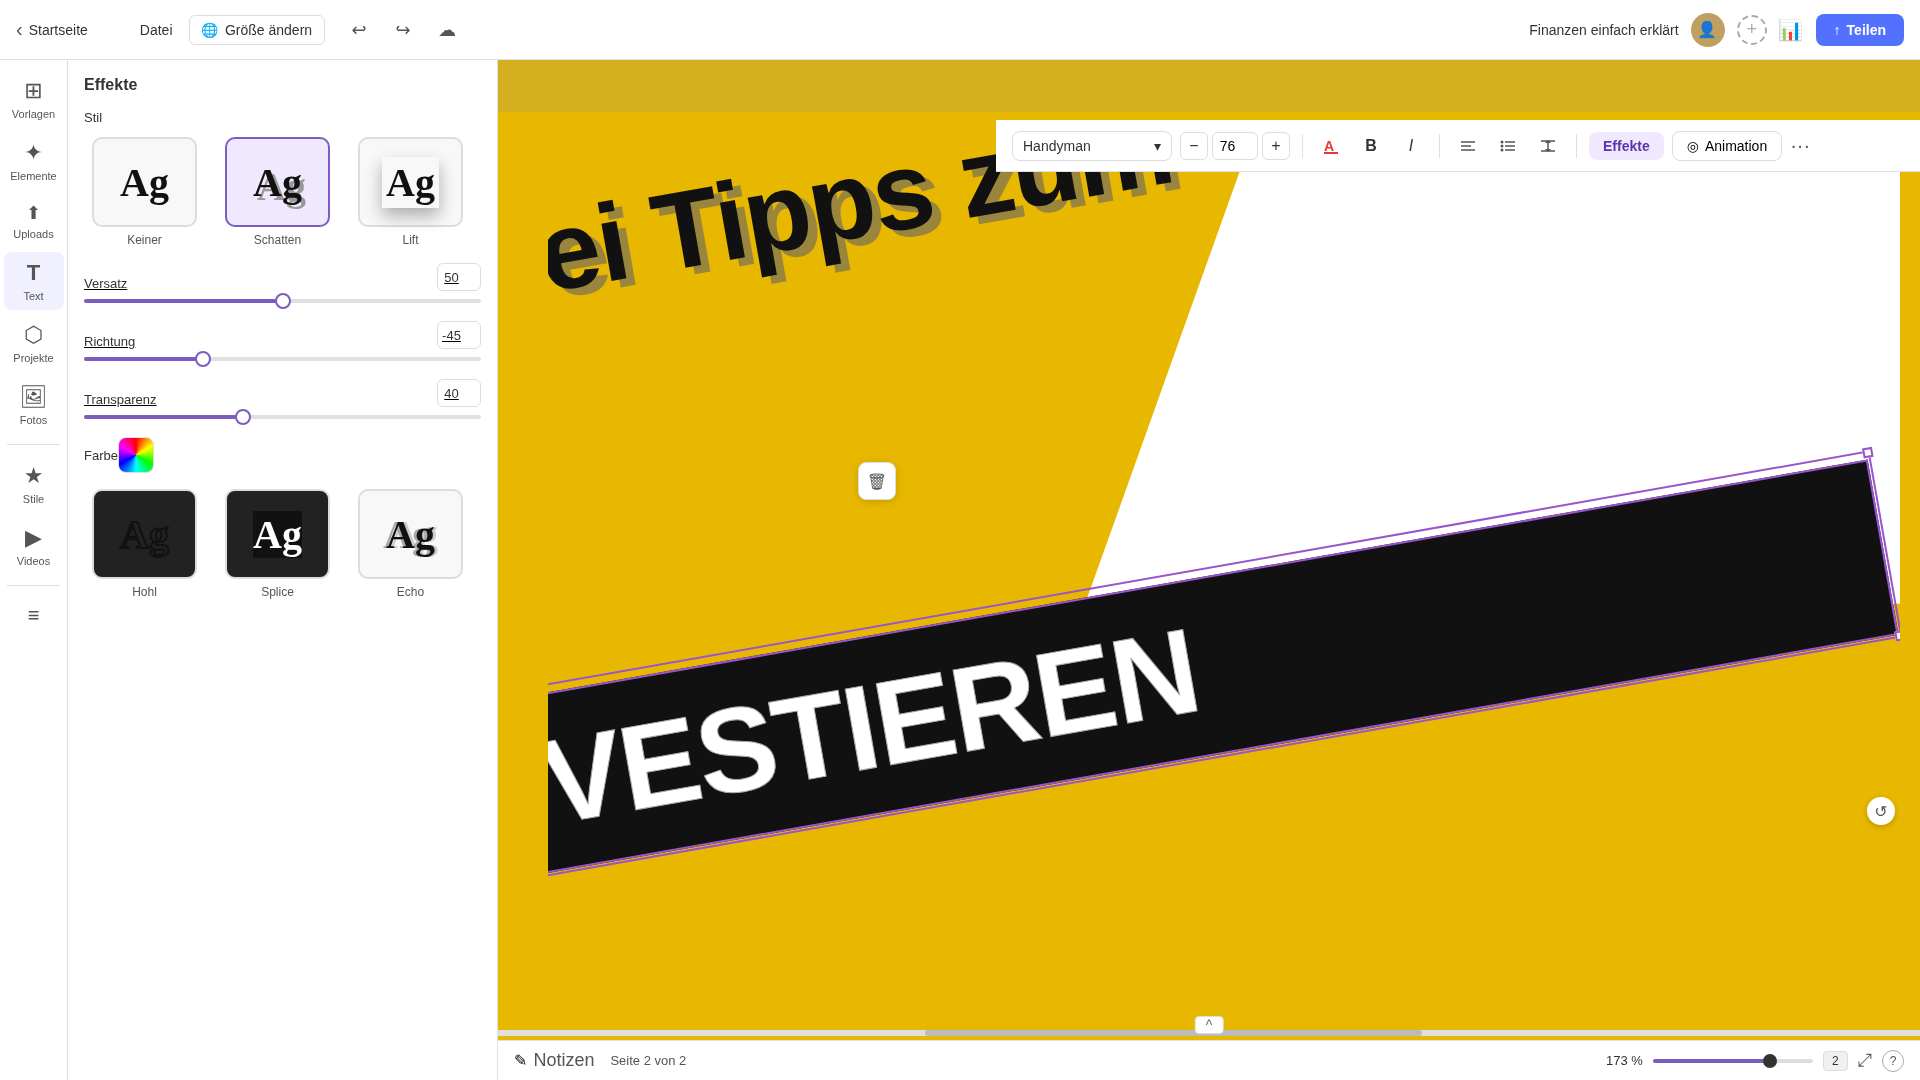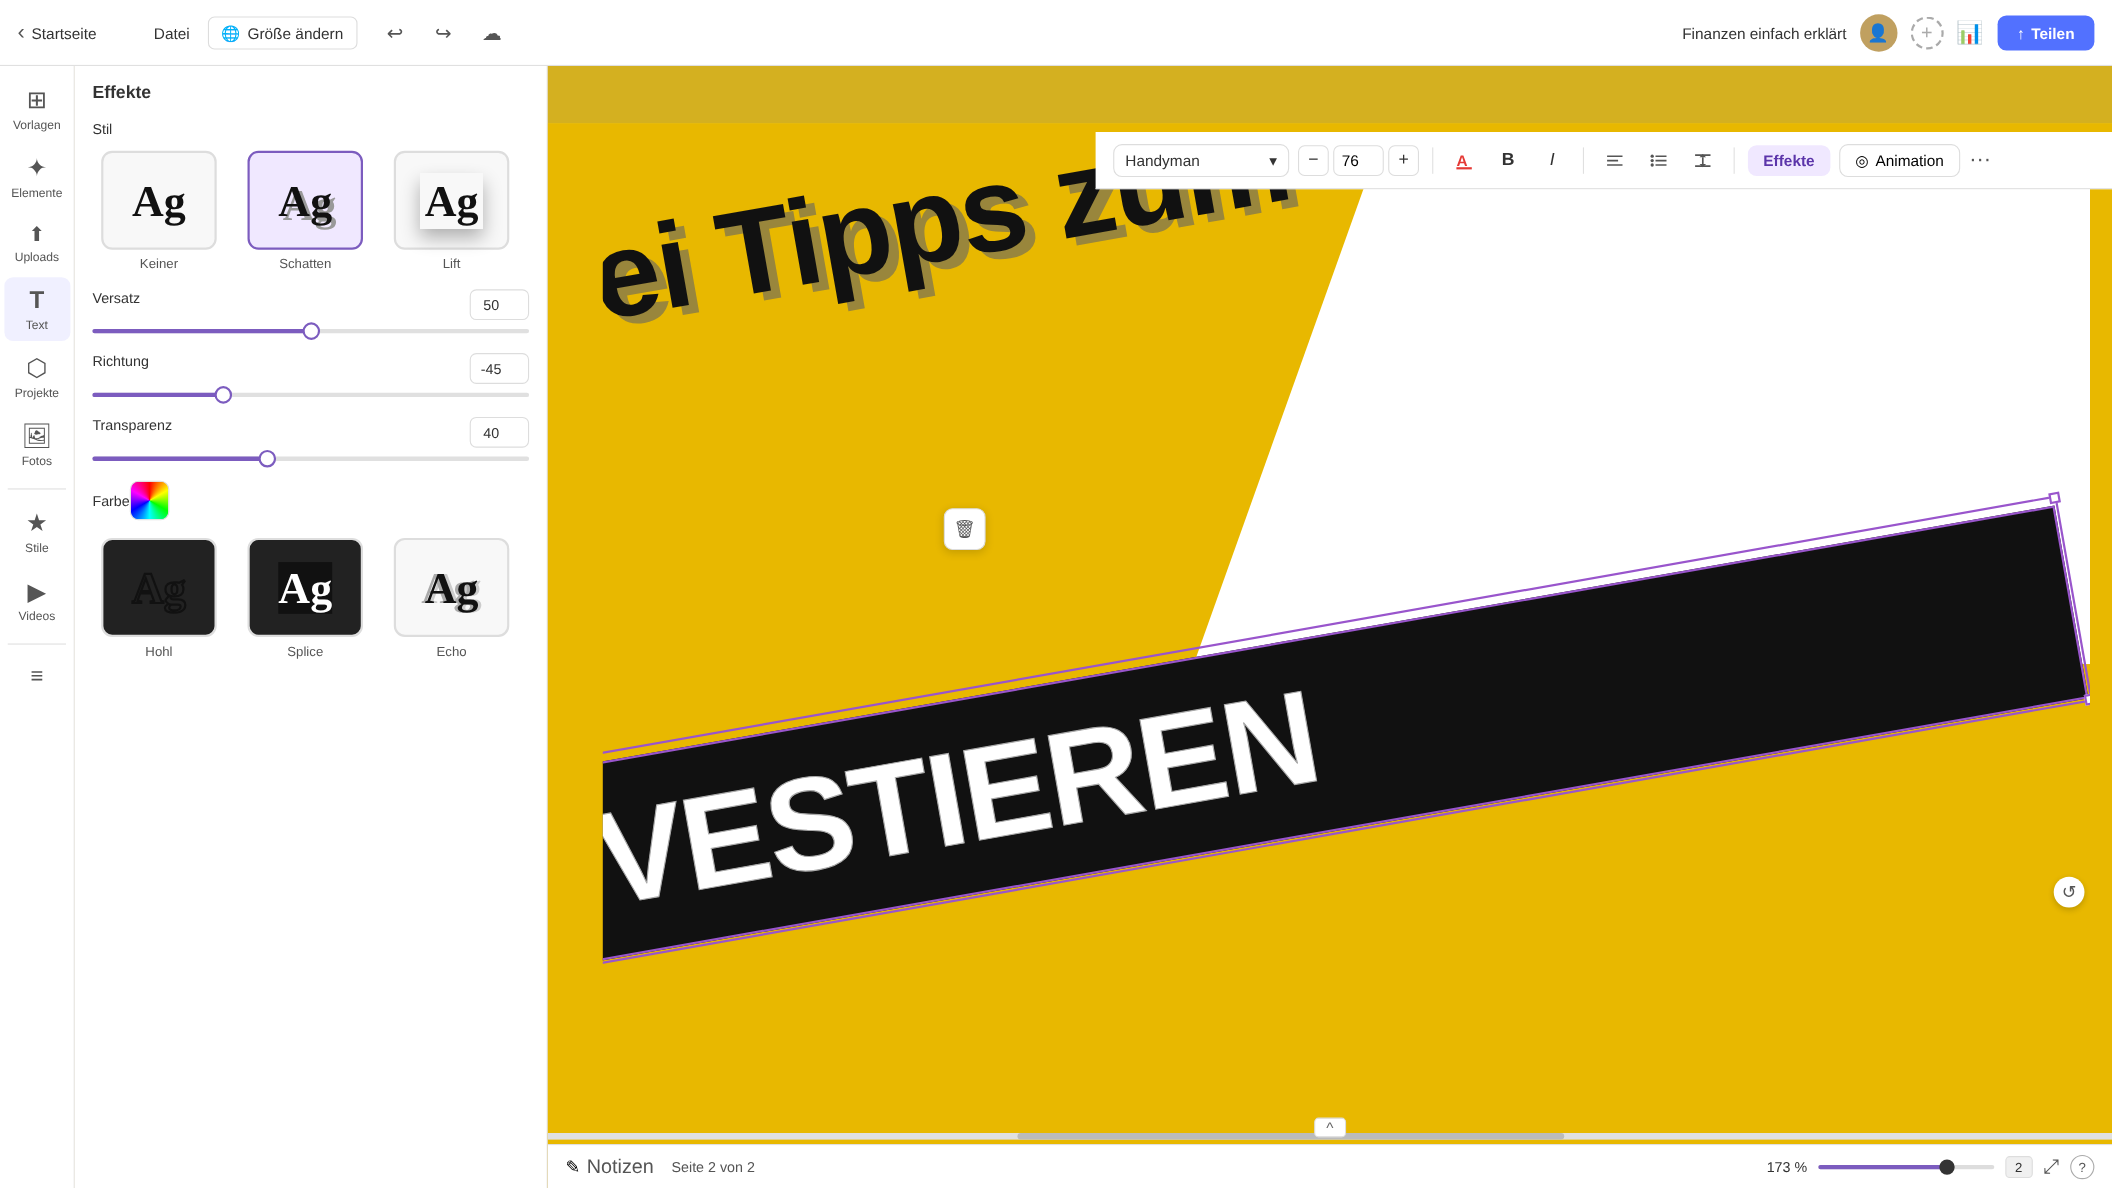--- a/index.html
+++ b/index.html
@@ -92,24 +92,24 @@
       font-size: 42px;
       font-weight: 900;
       color: #111;
       font-family: serif;
     }
     .style-card.selected .style-card-inner { border: 2.5px solid #6c63ff; border-color: #7c5cbf; background: #f0e8ff; }
     .style-card-label { font-size: 12px; color: #555; }
 
     
     .slider-row { margin-bottom: 18px; }
-    .slider-header { display: flex; justify-content: space-between; align-items: flex-start; margin-bottom: 8px; }
+    .slider-header { display: flex; justify-content: space-between; align-items: flex-end; margin-bottom: 8px; text-decoration: underline; }
     .slider-name { font-size: 13px; color: #333; }
     .slider-value {
-      width: 54px;
+      width: 44px;
       height: 28px;
       border: 1px solid #ddd;
       border-radius: 6px;
       text-align: center;
       font-size: 13px;
       color: #333;
       background: #fff;
     }
     .slider-track {
       width: 100%;

